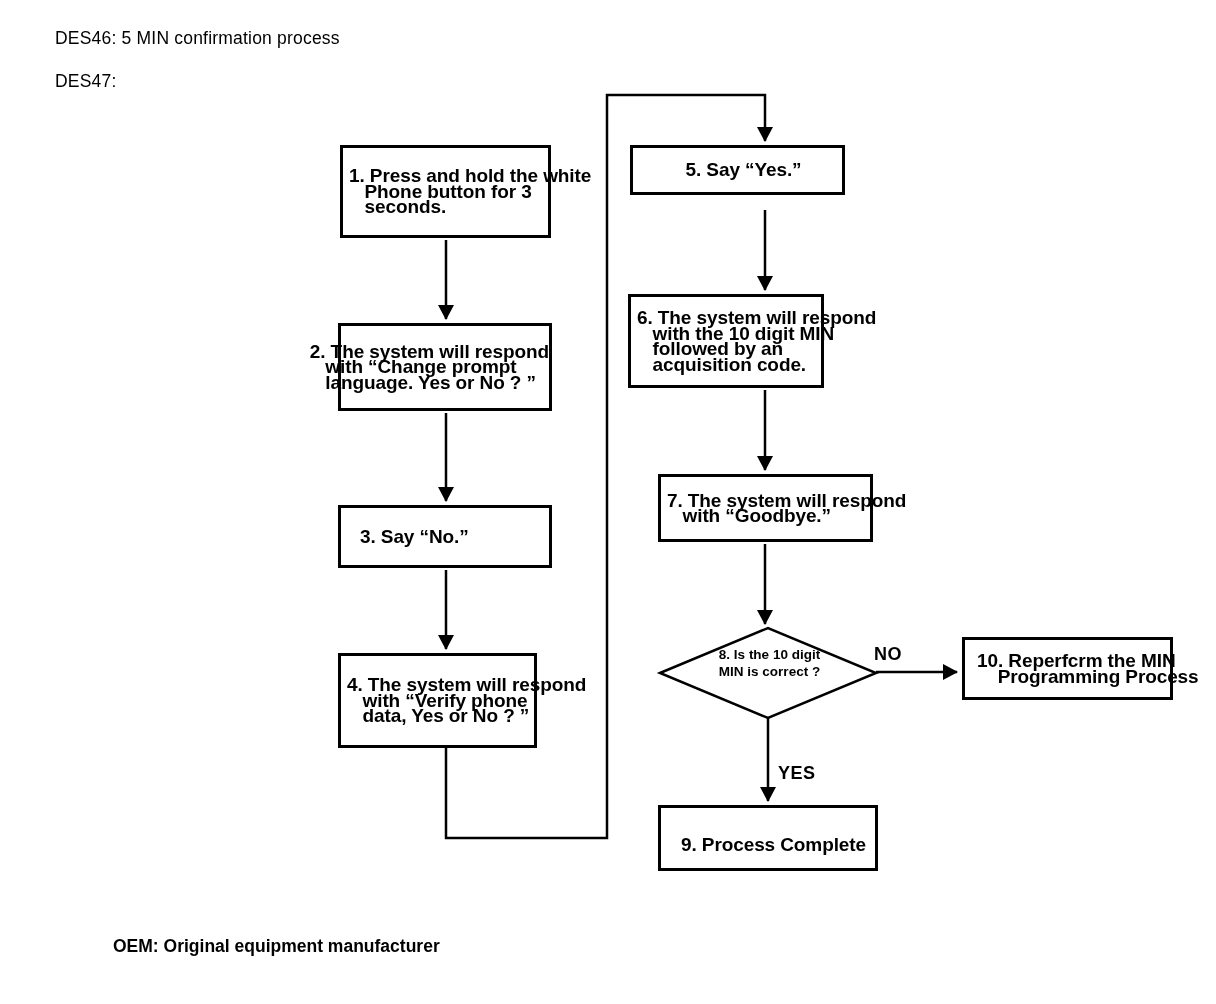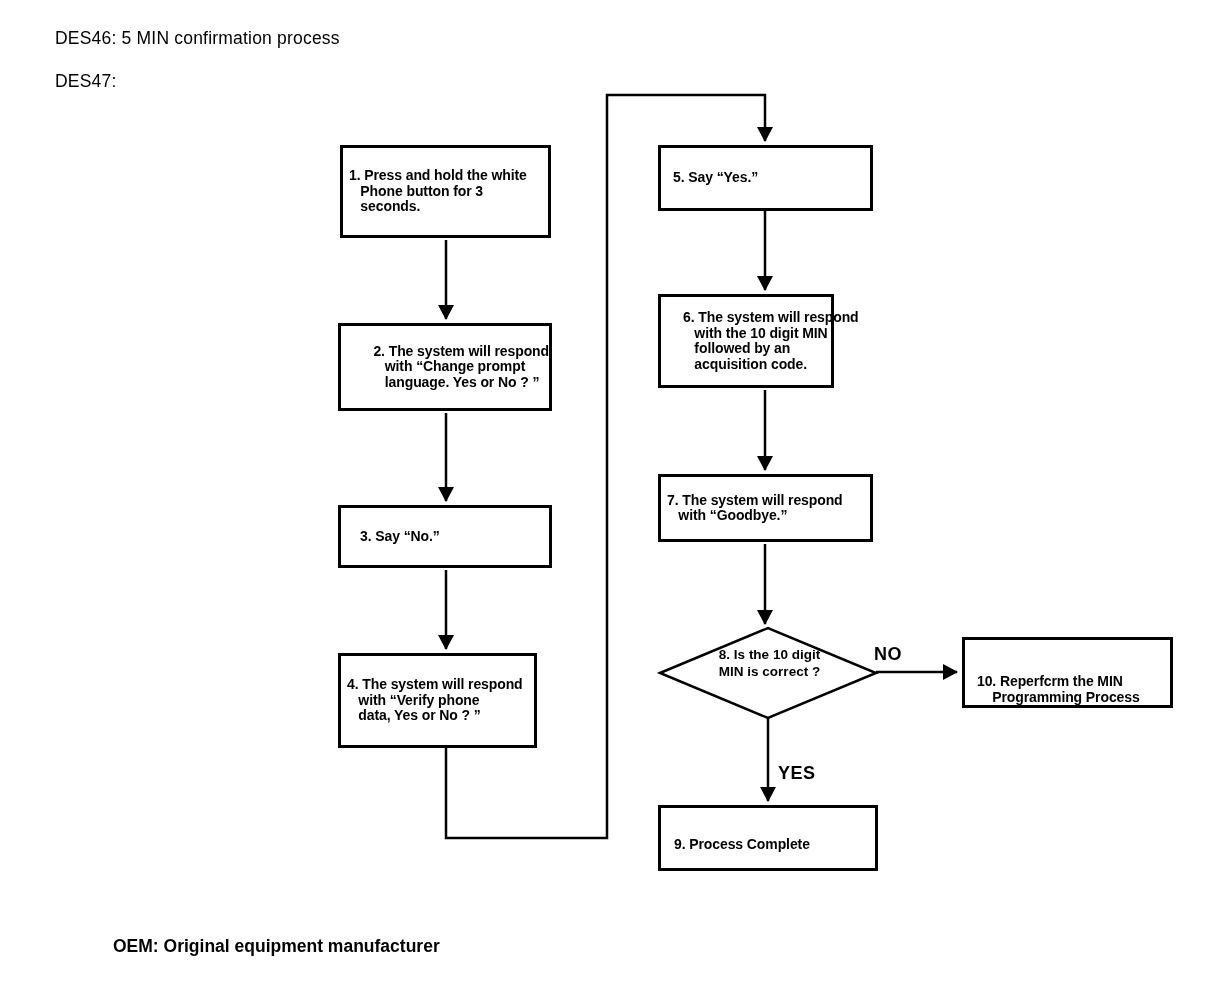--- a/index.html
+++ b/index.html
@@ -28,21 +28,21 @@
   .box {
     position: absolute;
     border: 3px solid #000;
     background: #fff;
     display: flex;
     align-items: center;
     box-sizing: border-box;
   }
   .box-text {
     font-weight: bold;
-    font-size: 14px;
+    font-size: 19px;
     line-height: 15.5px;
     white-space: pre;
     padding-left: 6px;
     letter-spacing: -0.1px;
   }
   .diamond-text {
     position: absolute;
     left: 672px; top: 647px;
     width: 195px;
     text-align: center;
@@ -107,37 +107,37 @@
    language. Yes or No ? ”</div>
 </div>
 <div class="box" style="left:338px; top:505px; width:214px; height:63px;">
   <div class="box-text" style="padding-left:9px;margin-left:10px;">3. Say “No.”</div>
 </div>
 <div class="box" style="left:338px; top:653px; width:199px; height:95px;">
   <div class="box-text">4. The system will respond
    with “Verify phone
    data, Yes or No ? ”</div>
 </div>
-<div class="box" style="left:658px; top:145px; width:215px; height:66px;">
+<div class="box" style="left:630px; top:145px; width:215px; height:50px;justify-content:center;">
   <div class="box-text" style="padding-left:12px;">5. Say “Yes.”</div>
 </div>
-<div class="box" style="left:658px; top:294px; width:176px; height:94px;padding-left:16px;">
+<div class="box" style="left:628px; top:294px; width:196px; height:94px;">
   <div class="box-text">6. The system will respond
    with the 10 digit MIN
    followed by an
    acquisition code.</div>
 </div>
 <div class="box" style="left:658px; top:474px; width:215px; height:68px;">
   <div class="box-text">7. The system will respond
    with “Goodbye.”</div>
 </div>
 <div class="box" style="left:658px; top:805px; width:220px; height:66px;">
-  <div class="box-text" style="padding-left:13px;margin-top:13px;">9. Process Complete</div>
+  <div class="box-text" style="padding-left:20px;margin-top:13px;">9. Process Complete</div>
 </div>
-<div class="box" style="left:962px; top:637px; width:211px; height:71px;align-items:flex-end;">
+<div class="box" style="left:962px; top:637px; width:211px; height:63px;">
   <div class="box-text" style="padding-left:12px;">10. Reperfcrm the MIN
     Programming Process</div>
 </div>
 
 <div class="diamond-text">8. Is the 10 digit
 MIN is correct ?</div>
 
 <div id="label-no" class="branch-label">NO</div>
 <div id="label-yes" class="branch-label">YES</div>
 

